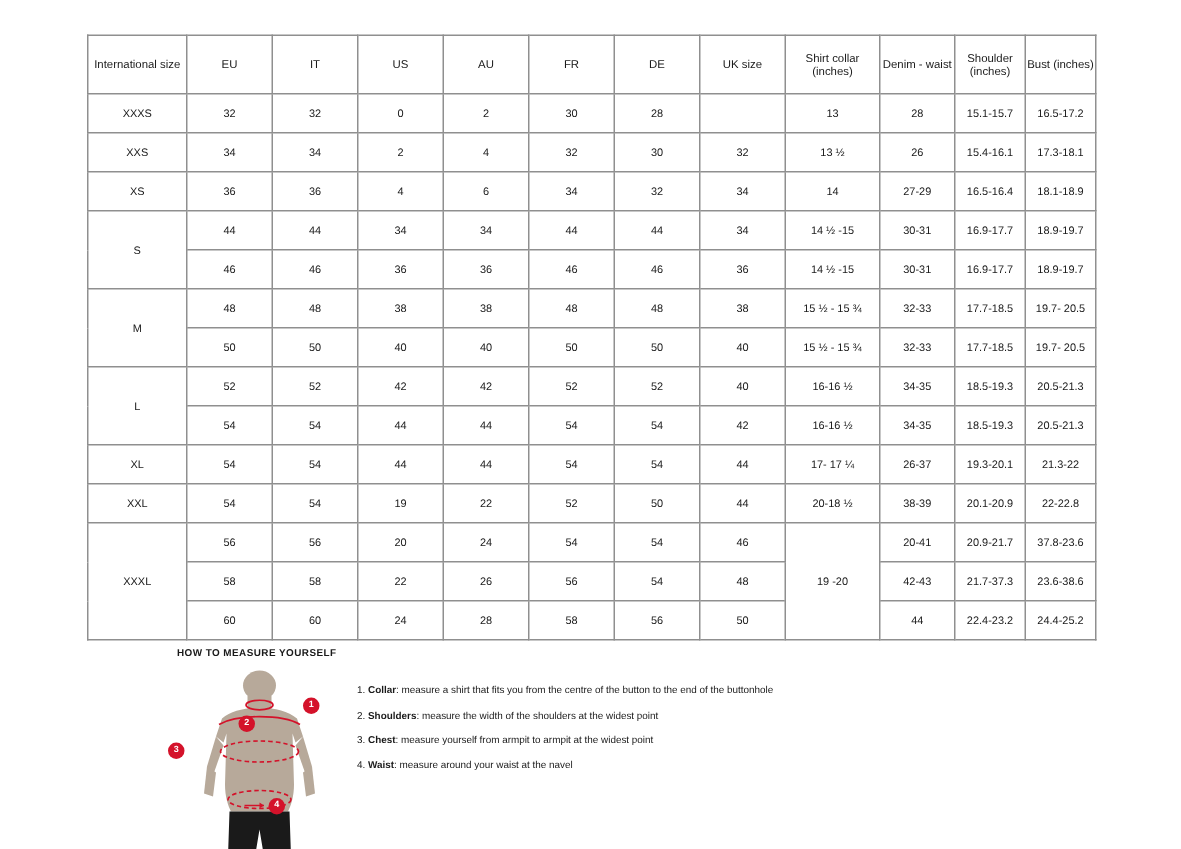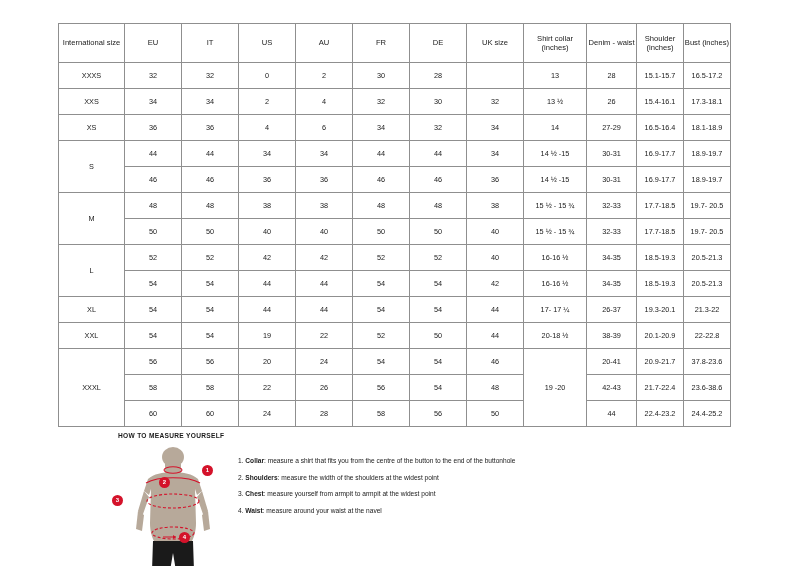--- a/index.html
+++ b/index.html
@@ -318,21 +318,21 @@
           </tr>
           <tr>
             <td>58</td>
             <td>58</td>
             <td>22</td>
             <td>26</td>
             <td>56</td>
             <td>54</td>
             <td>48</td>
             <td>42-43</td>
-            <td>21.7-22.4</td>
+            <td>21.7-37.3</td>
             <td>23.6-38.6</td>
           </tr>
           <tr>
             <td>60</td>
             <td>60</td>
             <td>24</td>
             <td>28</td>
             <td>58</td>
             <td>56</td>
             <td>50</td>

